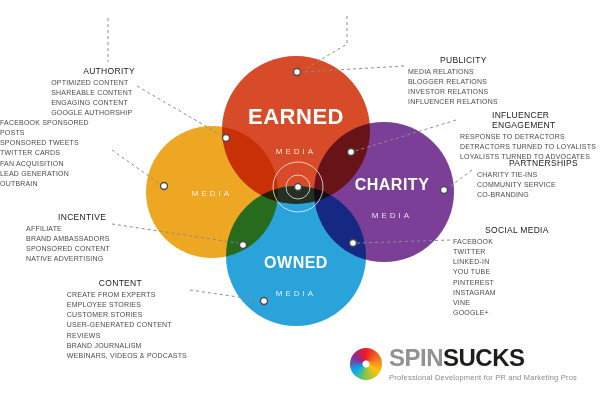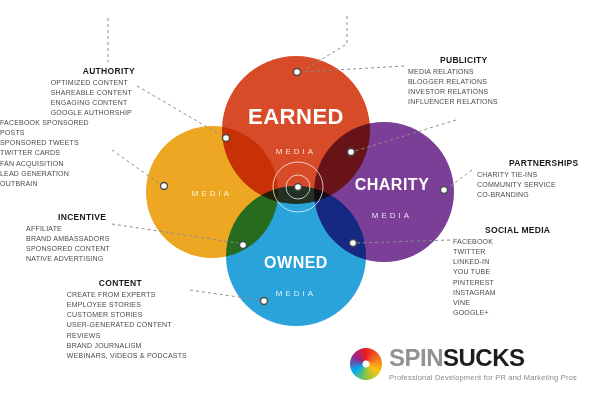--- a/index.html
+++ b/index.html
@@ -20,21 +20,21 @@
   .vmain.big{font-size:22px;margin-top:16px;}
   .vsub{font-size:8px;letter-spacing:3px;color:rgba(255,255,255,.85);margin-top:17px;}
   
   svg.overlay{position:absolute;left:0;top:0;z-index:2;pointer-events:none;}
   .dash{stroke:#8e8e8e;stroke-width:1;fill:none;stroke-dasharray:3 3;}
   .ring{fill:#ffffff;stroke:#4a4a4a;stroke-width:1.4;}
   .center-ring{fill:none;stroke:rgba(255,255,255,.7);stroke-width:1;}
   
   .ann{position:absolute;z-index:4;}
   .ann-left{text-align:left;}
-  .ann-title{font-weight:bold;font-size:8.5px;color:#191919;letter-spacing:.3px;margin-bottom:2px;padding-left:32px;}
+  .ann-title{font-weight:normal;font-size:8.5px;color:#191919;letter-spacing:.3px;margin-bottom:2px;padding-left:32px;}
   .ann-item{font-size:7px;line-height:1.45;color:#4a4a4a;letter-spacing:.2px;}
   
   .logo{position:absolute;left:350px;top:346px;display:flex;align-items:center;gap:7px;z-index:5;}
   .logo-icon{
     width:32px;height:32px;border-radius:50%;
     background:
       radial-gradient(circle at 50% 50%, #ffffff 0 3px, rgba(255,255,255,0) 4px),
       conic-gradient(#ec1c24,#f36f21,#ffc20e,#8dc63f,#00aeef,#92278f,#ec1c24);
   }
   .logo-word{font-size:24px;font-weight:bold;letter-spacing:-.5px;line-height:1;}
@@ -142,20 +142,28 @@
 
   <div class="ann" style="left:408px;top:55px;">
     <div class="ann-title">PUBLICITY</div>
     <div>
         <div class="ann-item">MEDIA RELATIONS</div>
         <div class="ann-item">BLOGGER RELATIONS</div>
         <div class="ann-item">INVESTOR RELATIONS</div>
         <div class="ann-item">INFLUENCER RELATIONS</div>
       </div>
   </div>
+  <div class="ann" style="left:460px;top:110px;">
+    <div class="ann-title">INFLUENCER ENGAGEMENT</div>
+    <div>
+        <div class="ann-item">RESPONSE TO DETRACTORS</div>
+        <div class="ann-item">DETRACTORS TURNED TO LOYALISTS</div>
+        <div class="ann-item">LOYALISTS TURNED TO ADVOCATES</div>
+      </div>
+  </div>
   <div class="ann" style="left:477px;top:158px;">
     <div class="ann-title">PARTNERSHIPS</div>
     <div>
         <div class="ann-item">CHARITY TIE-INS</div>
         <div class="ann-item">COMMUNITY SERVICE</div>
         <div class="ann-item">CO-BRANDING</div>
       </div>
   </div>
   <div class="ann" style="left:453px;top:225px;">
     <div class="ann-title">SOCIAL MEDIA</div>

